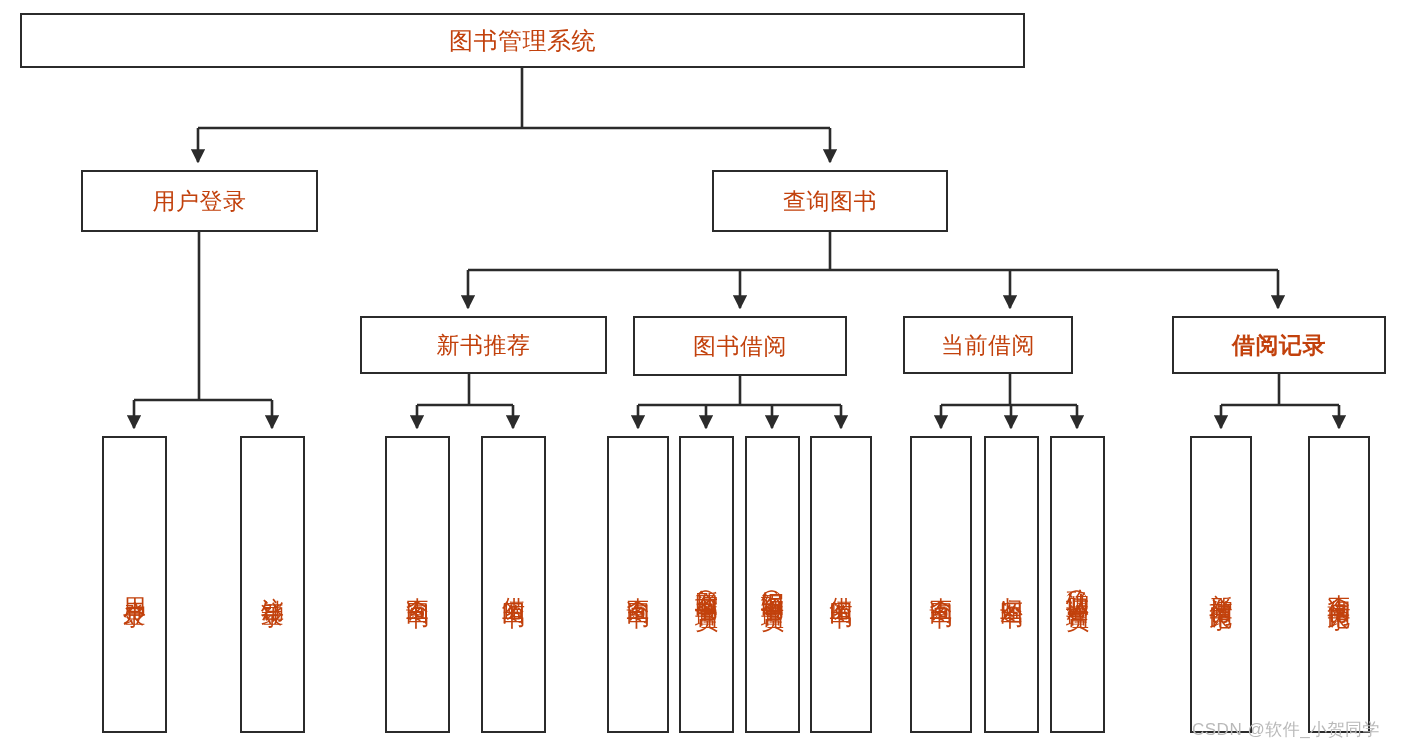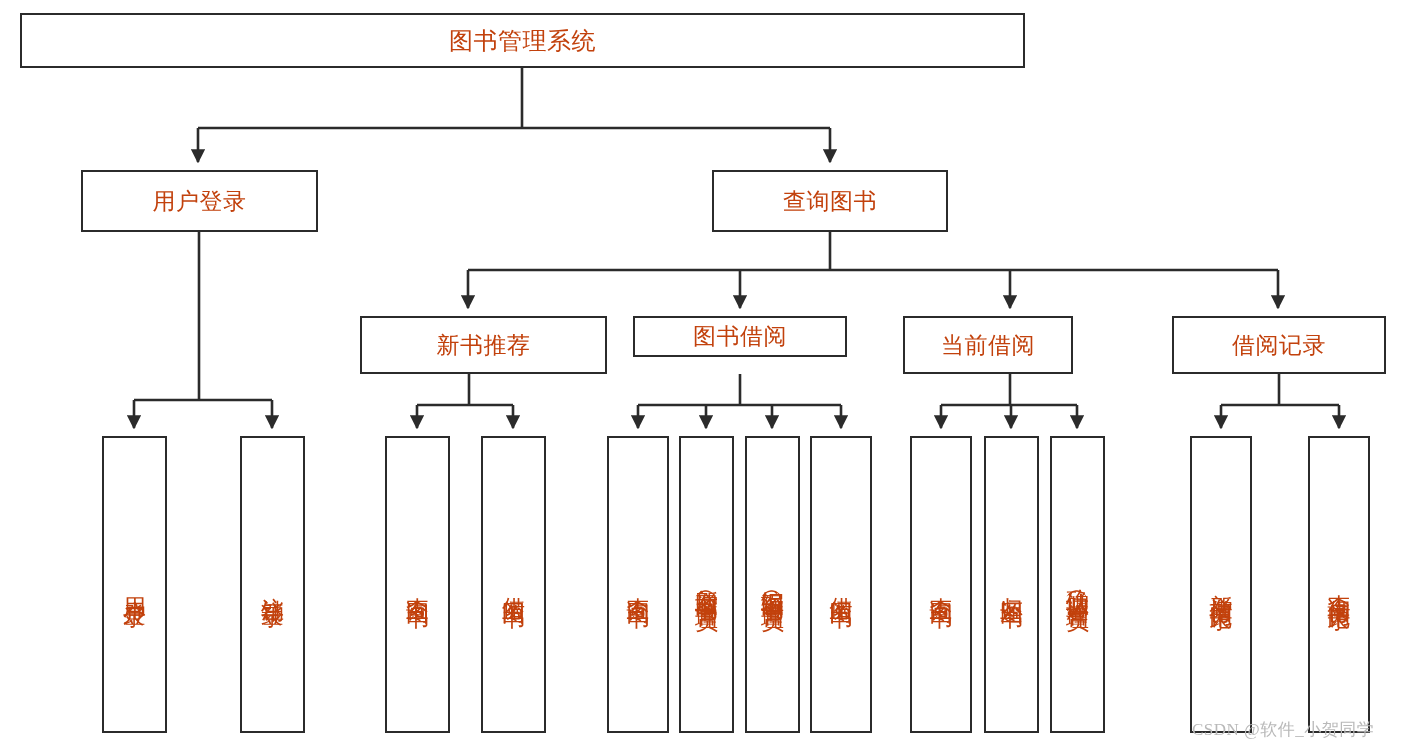--- a/index.html
+++ b/index.html
@@ -58,21 +58,20 @@
   }
   #root-node .lbl {
     font-size: 24px;
   }
   .watermark {
     position: absolute;
     color: #b9b9b9;
     font-size: 17px;
     white-space: nowrap;
     letter-spacing: 0.5px;
-    font-family: Liberation Serif, serif;
   }
 </style>
 </head>
 <body>
 
 <div id="canvas">
 
   <svg class="links" viewBox="0 0 1405 747" xmlns="http://www.w3.org/2000/svg">
     <defs>
       <marker id="arrow" viewBox="0 0 10 10" refX="9" refY="5" markerWidth="5.5" markerHeight="5.5" orient="auto-start-reverse">
@@ -132,27 +131,27 @@
   <div class="node horiz" style="left:81px; top:170px; width:237px; height:62px;">
     <span class="lbl">用户登录</span>
   </div>
   <div class="node horiz" style="left:712px; top:170px; width:236px; height:62px;">
     <span class="lbl">查询图书</span>
   </div>
 
   <div class="node horiz" style="left:360px; top:316px; width:247px; height:58px;">
     <span class="lbl">新书推荐</span>
   </div>
-  <div class="node horiz" style="left:633px; top:316px; width:214px; height:41px;">
+  <div class="node horiz" style="left:633px; top:316px; width:214px; height:60px;">
     <span class="lbl">图书借阅</span>
   </div>
   <div class="node horiz" style="left:903px; top:316px; width:170px; height:58px;">
     <span class="lbl">当前借阅</span>
   </div>
-  <div class="node horiz" style="left:1172px; top:316px; width:214px; height:58px;">
+  <div class="node horiz" style="left:1172px; top:316px; width:214px; height:58px;font-weight:bold;">
     <span class="lbl">借阅记录</span>
   </div>
 
   <div class="node vert" style="left:102px; top:436px; width:65px; height:297px;">
     <span class="lbl">用户登录</span>
   </div>
   <div class="node vert" style="left:240px; top:436px; width:65px; height:297px;">
     <span class="lbl">注销登录</span>
   </div>
   <div class="node vert" style="left:385px; top:436px; width:65px; height:297px;">

